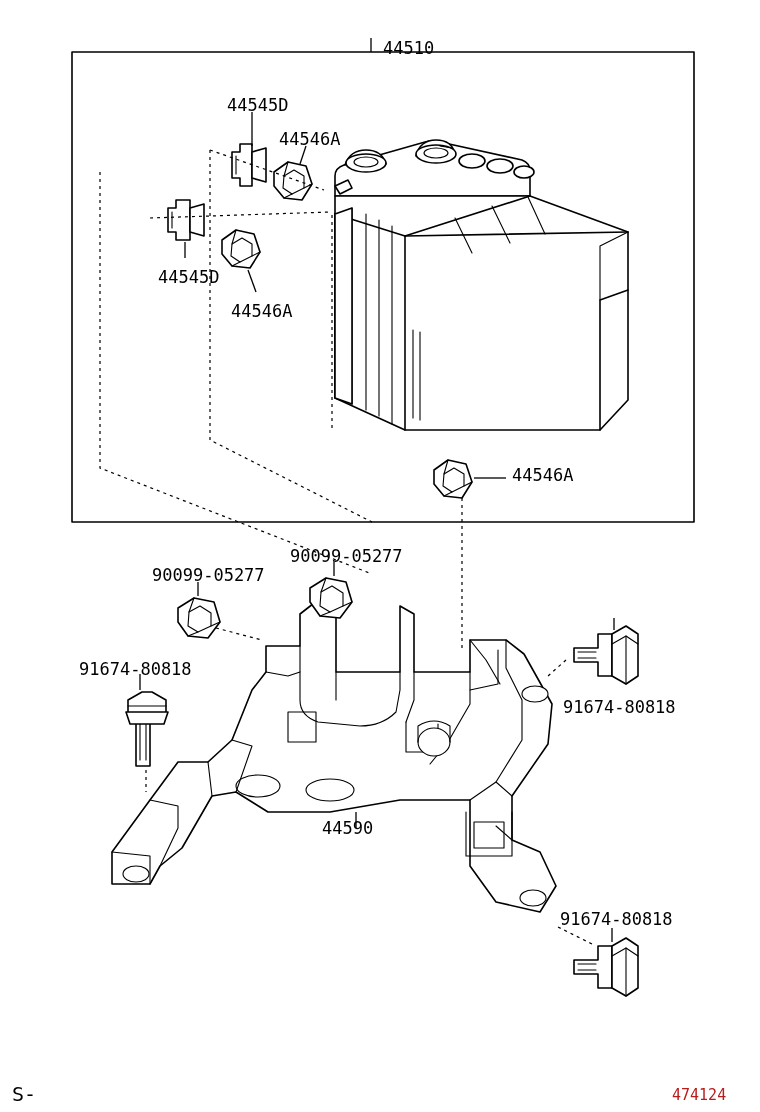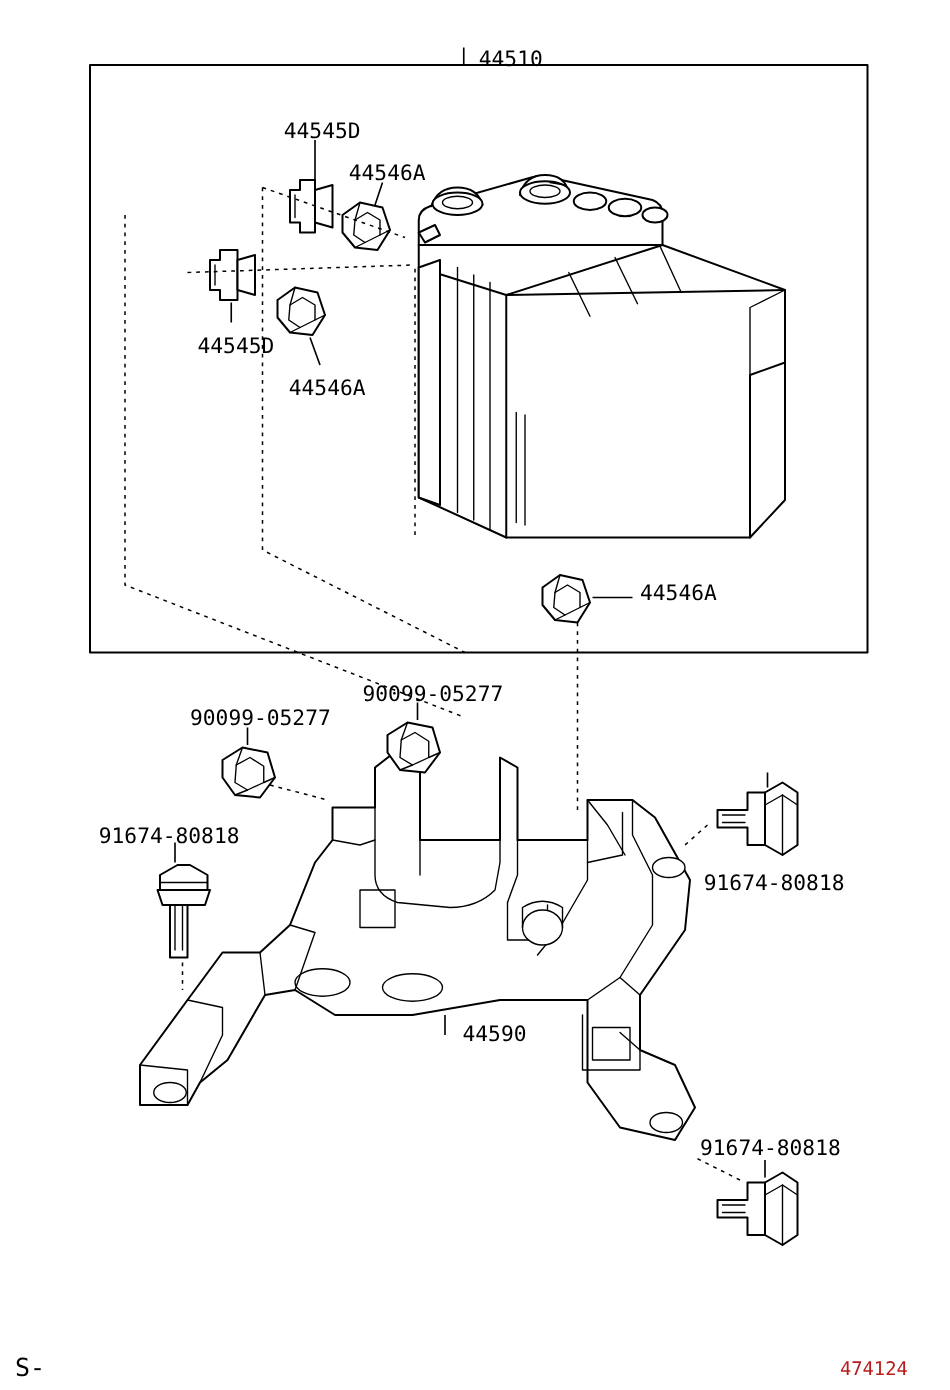--- a/index.html
+++ b/index.html
@@ -247,19 +247,19 @@
   <div class="label" style="left:345px; top:40px;margin-left:38px;">44510</div>
   <div class="label" style="left:227px; top:97px;">44545D</div>
   <div class="label" style="left:279px; top:131px;">44546A</div>
   <div class="label" style="left:158px; top:269px;">44545D</div>
   <div class="label" style="left:231px; top:303px;">44546A</div>
   <div class="label" style="left:512px; top:467px;">44546A</div>
   <div class="label" style="left:290px; top:548px;">90099-05277</div>
   <div class="label" style="left:152px; top:567px;">90099-05277</div>
   <div class="label" style="left:79px;  top:661px;">91674-80818</div>
   <div class="label" style="left:563px; top:699px;">91674-80818</div>
-  <div class="label" style="left:322px; top:820px;margin-left:48px;">44590</div>
+  <div class="label" style="left:322px; top:820px;">44590</div>
   <div class="label" style="left:560px; top:911px;">91674-80818</div>
 
   <div class="footer-left">S-</div>
   <div class="footer-right">474124</div>
 
 </div>
 
 </body></html>

